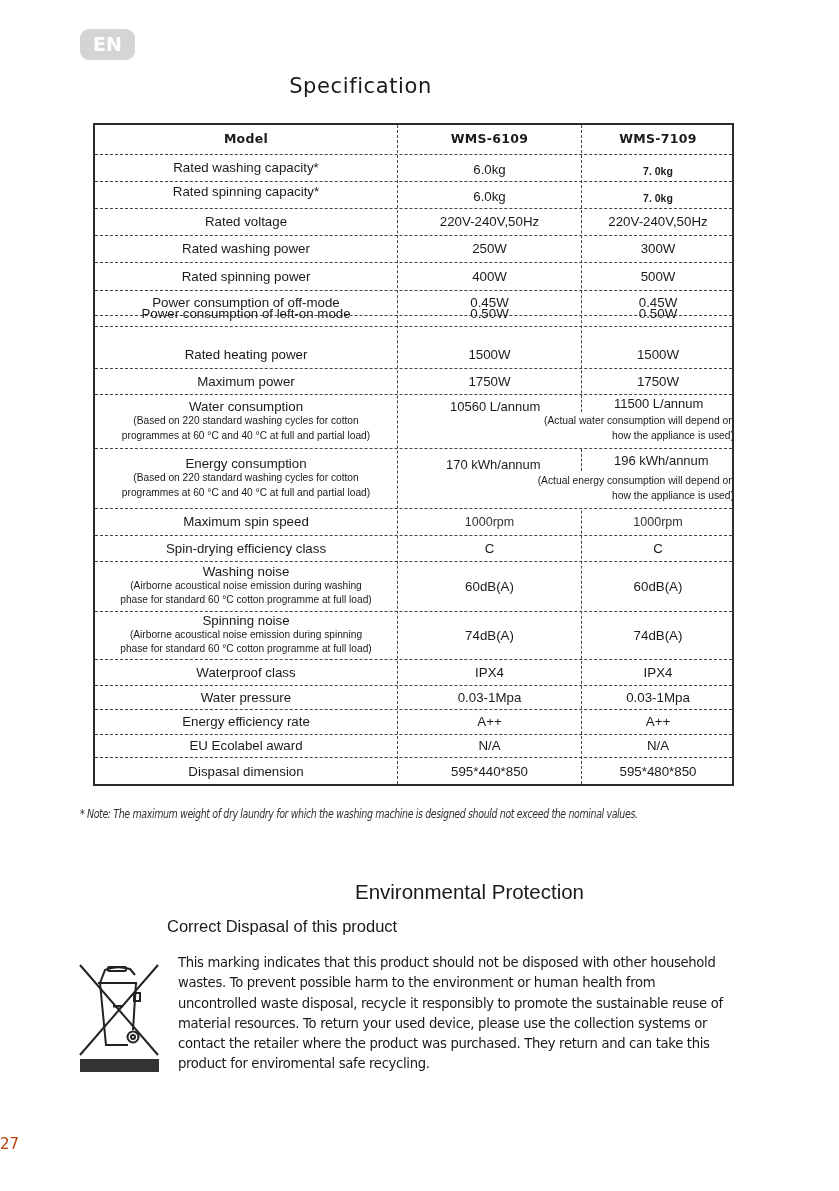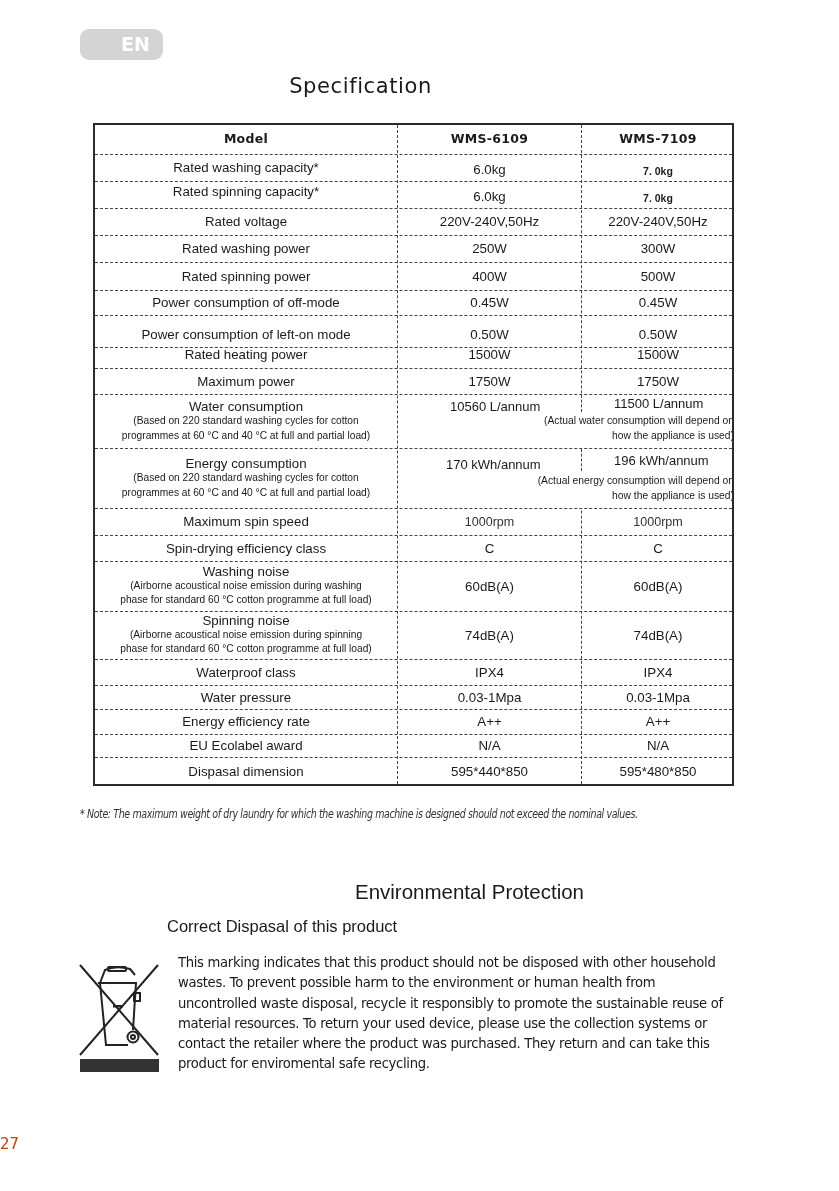--- a/index.html
+++ b/index.html
@@ -1,18 +1,18 @@
 <!DOCTYPE html>
 <html><head>
   <meta charset="utf-8">
   <style>
     html, body { margin: 0; padding: 0; background: #ffffff; }
     body { width: 839px; height: 1191px; position: relative; overflow: hidden; color: #1a1a1a; font-family: "Liberation Sans", sans-serif; }
 
-    .badge { position: absolute; left: 80px; top: 29px; width: 55px; height: 31px; background: #d4d4d4; border-radius: 9px; color: #ffffff; font-family: "DejaVu Sans", sans-serif; font-weight: bold; font-size: 19px; line-height: 31px; text-align: center; letter-spacing: 0px; padding-left: 28px; }
+    .badge { position: absolute; left: 80px; top: 29px; width: 55px; height: 31px; background: #d4d4d4; border-radius: 9px; color: #ffffff; font-family: "DejaVu Sans", sans-serif; font-weight: bold; font-size: 19px; line-height: 31px; text-align: center; letter-spacing: 0px; }
 
     .title { position: absolute; left: 0; width: 721px; top: 74px; text-align: center; font-family: "DejaVu Sans", sans-serif; font-size: 21px; letter-spacing: 0.6px; color: #1a1a1a; }
 
     .spec-table { position: absolute; left: 93px; top: 123px; width: 641px; height: 663px; border: 2px solid #2b2b2b; border-radius: 0; box-sizing: border-box; overflow: hidden; }
     .row { position: absolute; left: 0; right: 0; border-bottom: 1px dashed #444; box-sizing: border-box; }
     .row.last { border-bottom: none; }
     .cell { position: absolute; top: 0; bottom: 0; display: flex; flex-direction: column; align-items: center; justify-content: center; text-align: center; font-size: 13.3px; color: #1a1a1a; line-height: 1.15; }
     .c0 { left: 0; width: 302px; }
     .c1 { left: 303px; width: 183px; }
     .c2 { left: 487px; width: 152px; }
@@ -81,21 +81,21 @@
     <div class="cell c1">400W</div>
     <div class="cell c2">500W</div>
   </div>
 
   <div class="row" style="top:166px;height:25px">
     <div class="cell c0">Power consumption of off-mode</div>
     <div class="cell c1">0.45W</div>
     <div class="cell c2">0.45W</div>
   </div>
 
-  <div class="row" style="top:198px;height:25px">
+  <div class="row" style="top:177px;height:25px">
     <div class="cell c0">Power consumption of left-on mode</div>
     <div class="cell c1">0.50W</div>
     <div class="cell c2">0.50W</div>
   </div>
 
   <div class="row" style="top:216px;height:28px">
     <div class="cell c0">Rated heating power</div>
     <div class="cell c1">1500W</div>
     <div class="cell c2">1500W</div>
   </div>

